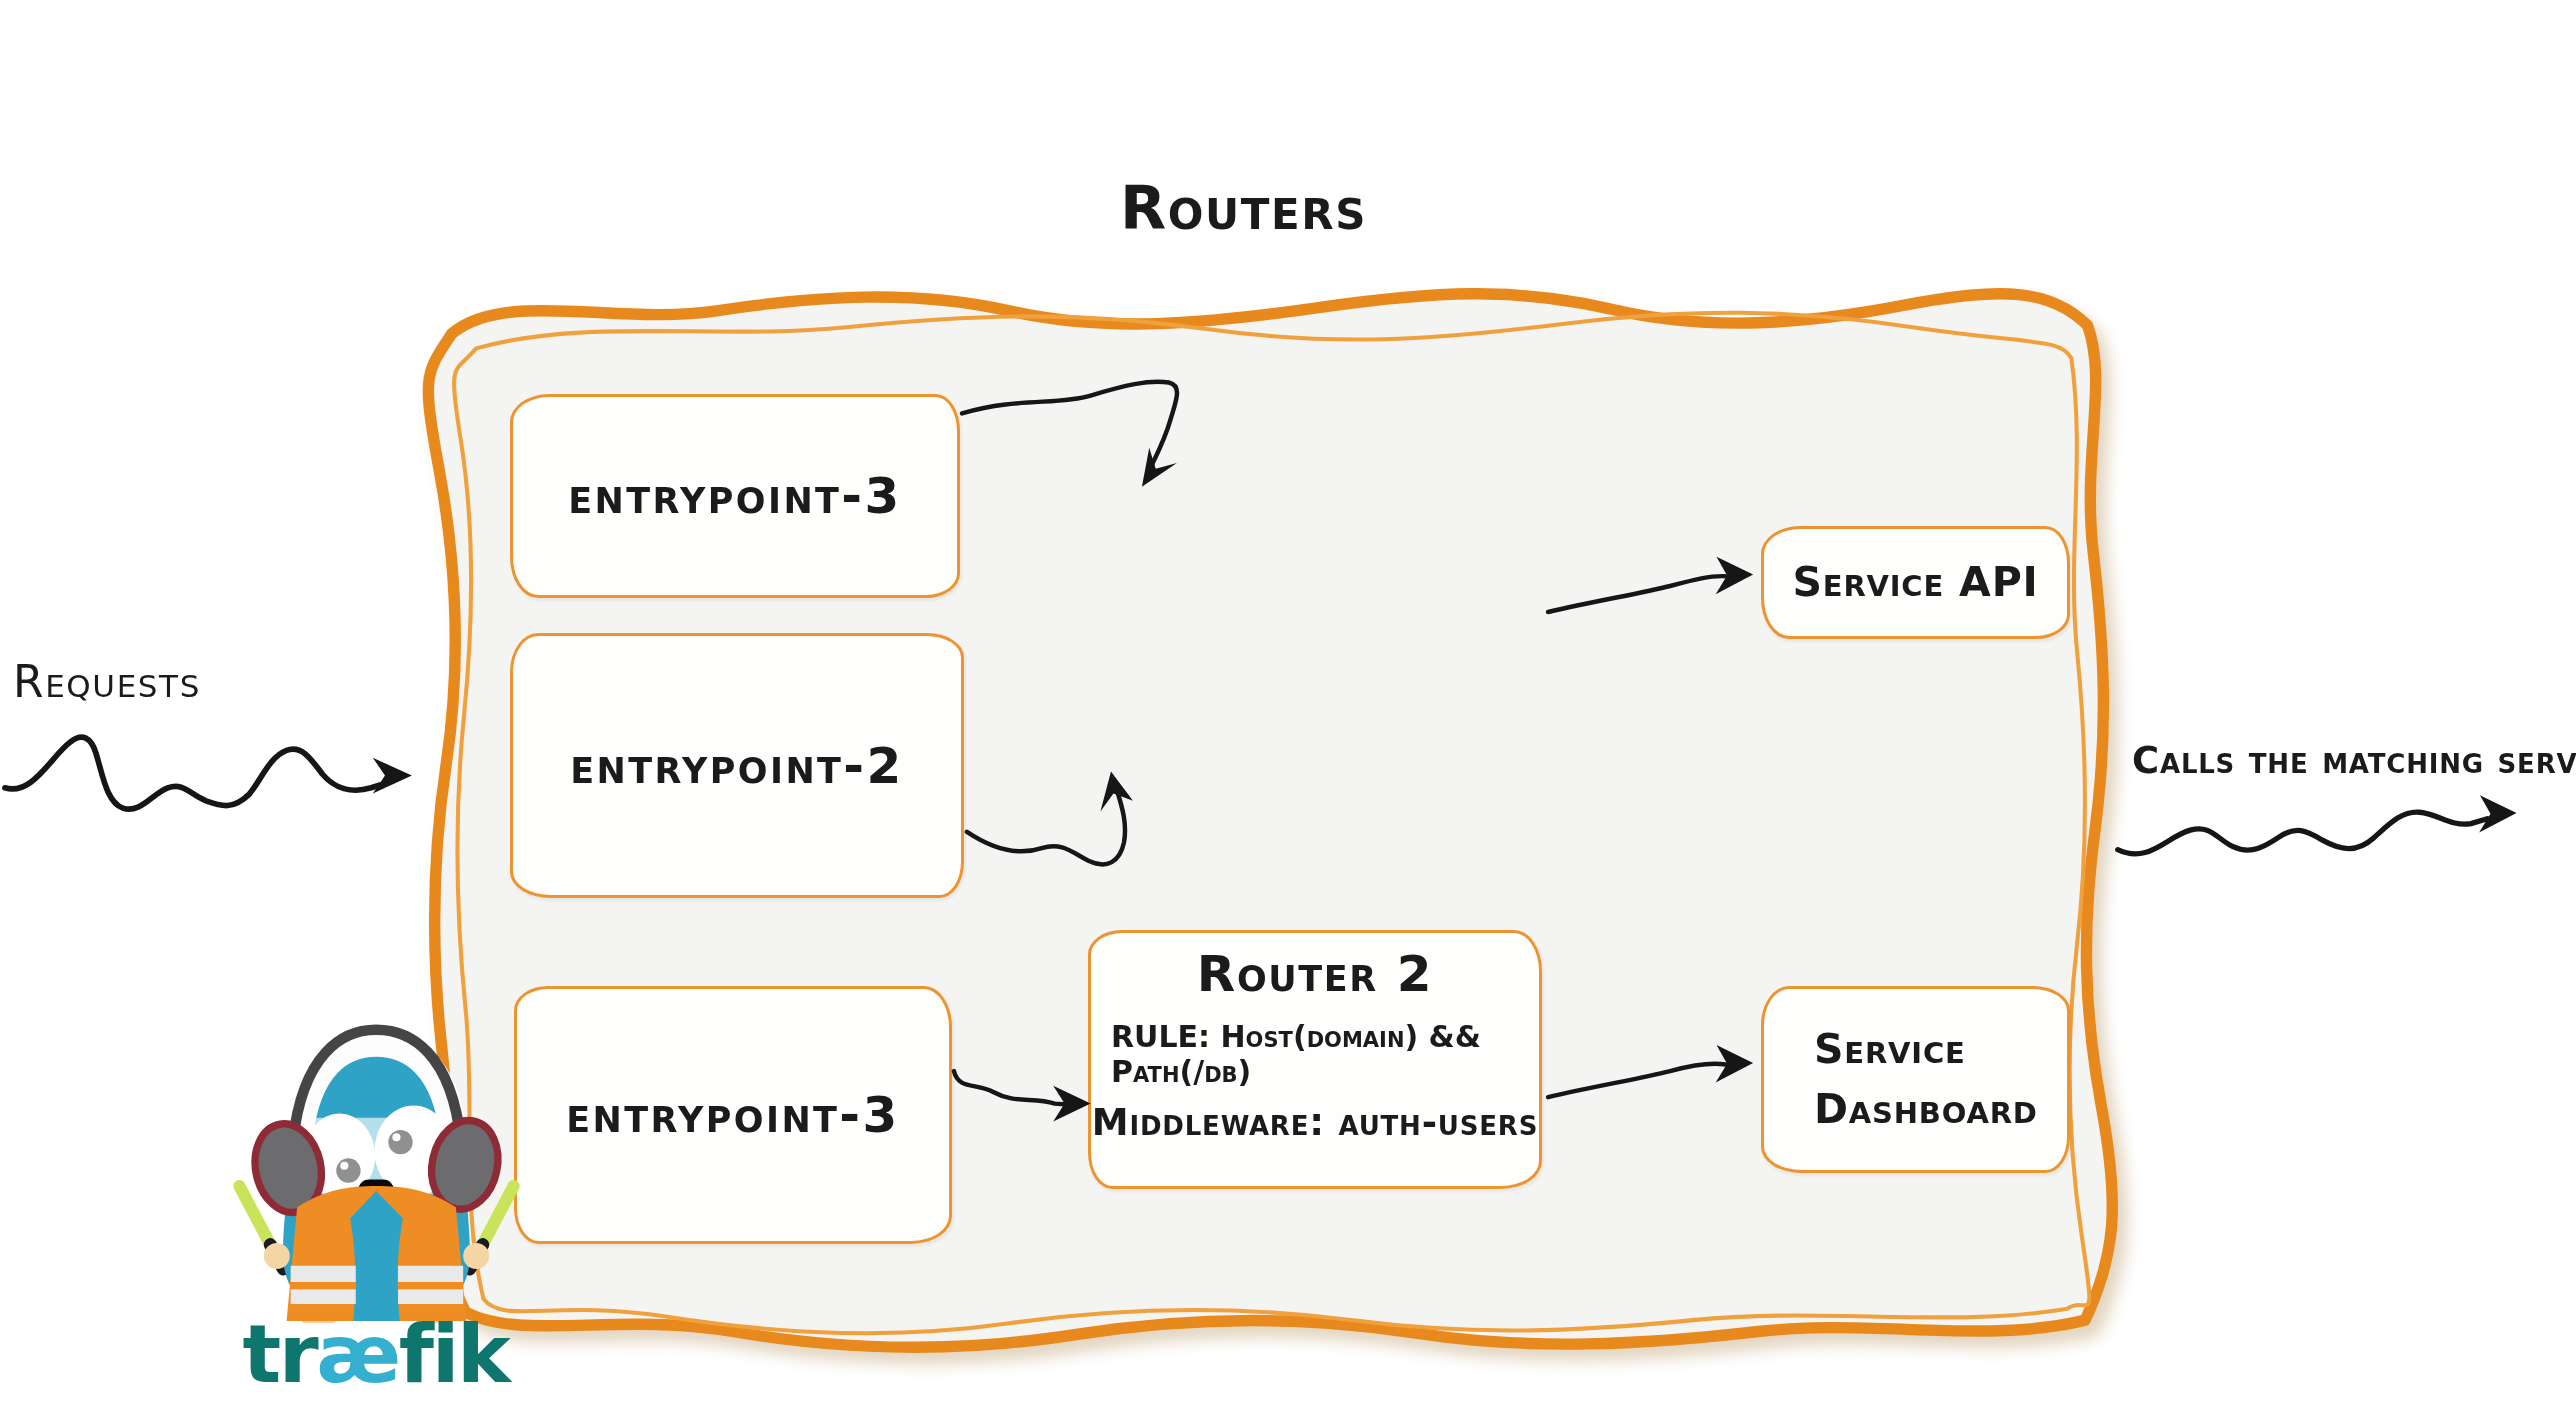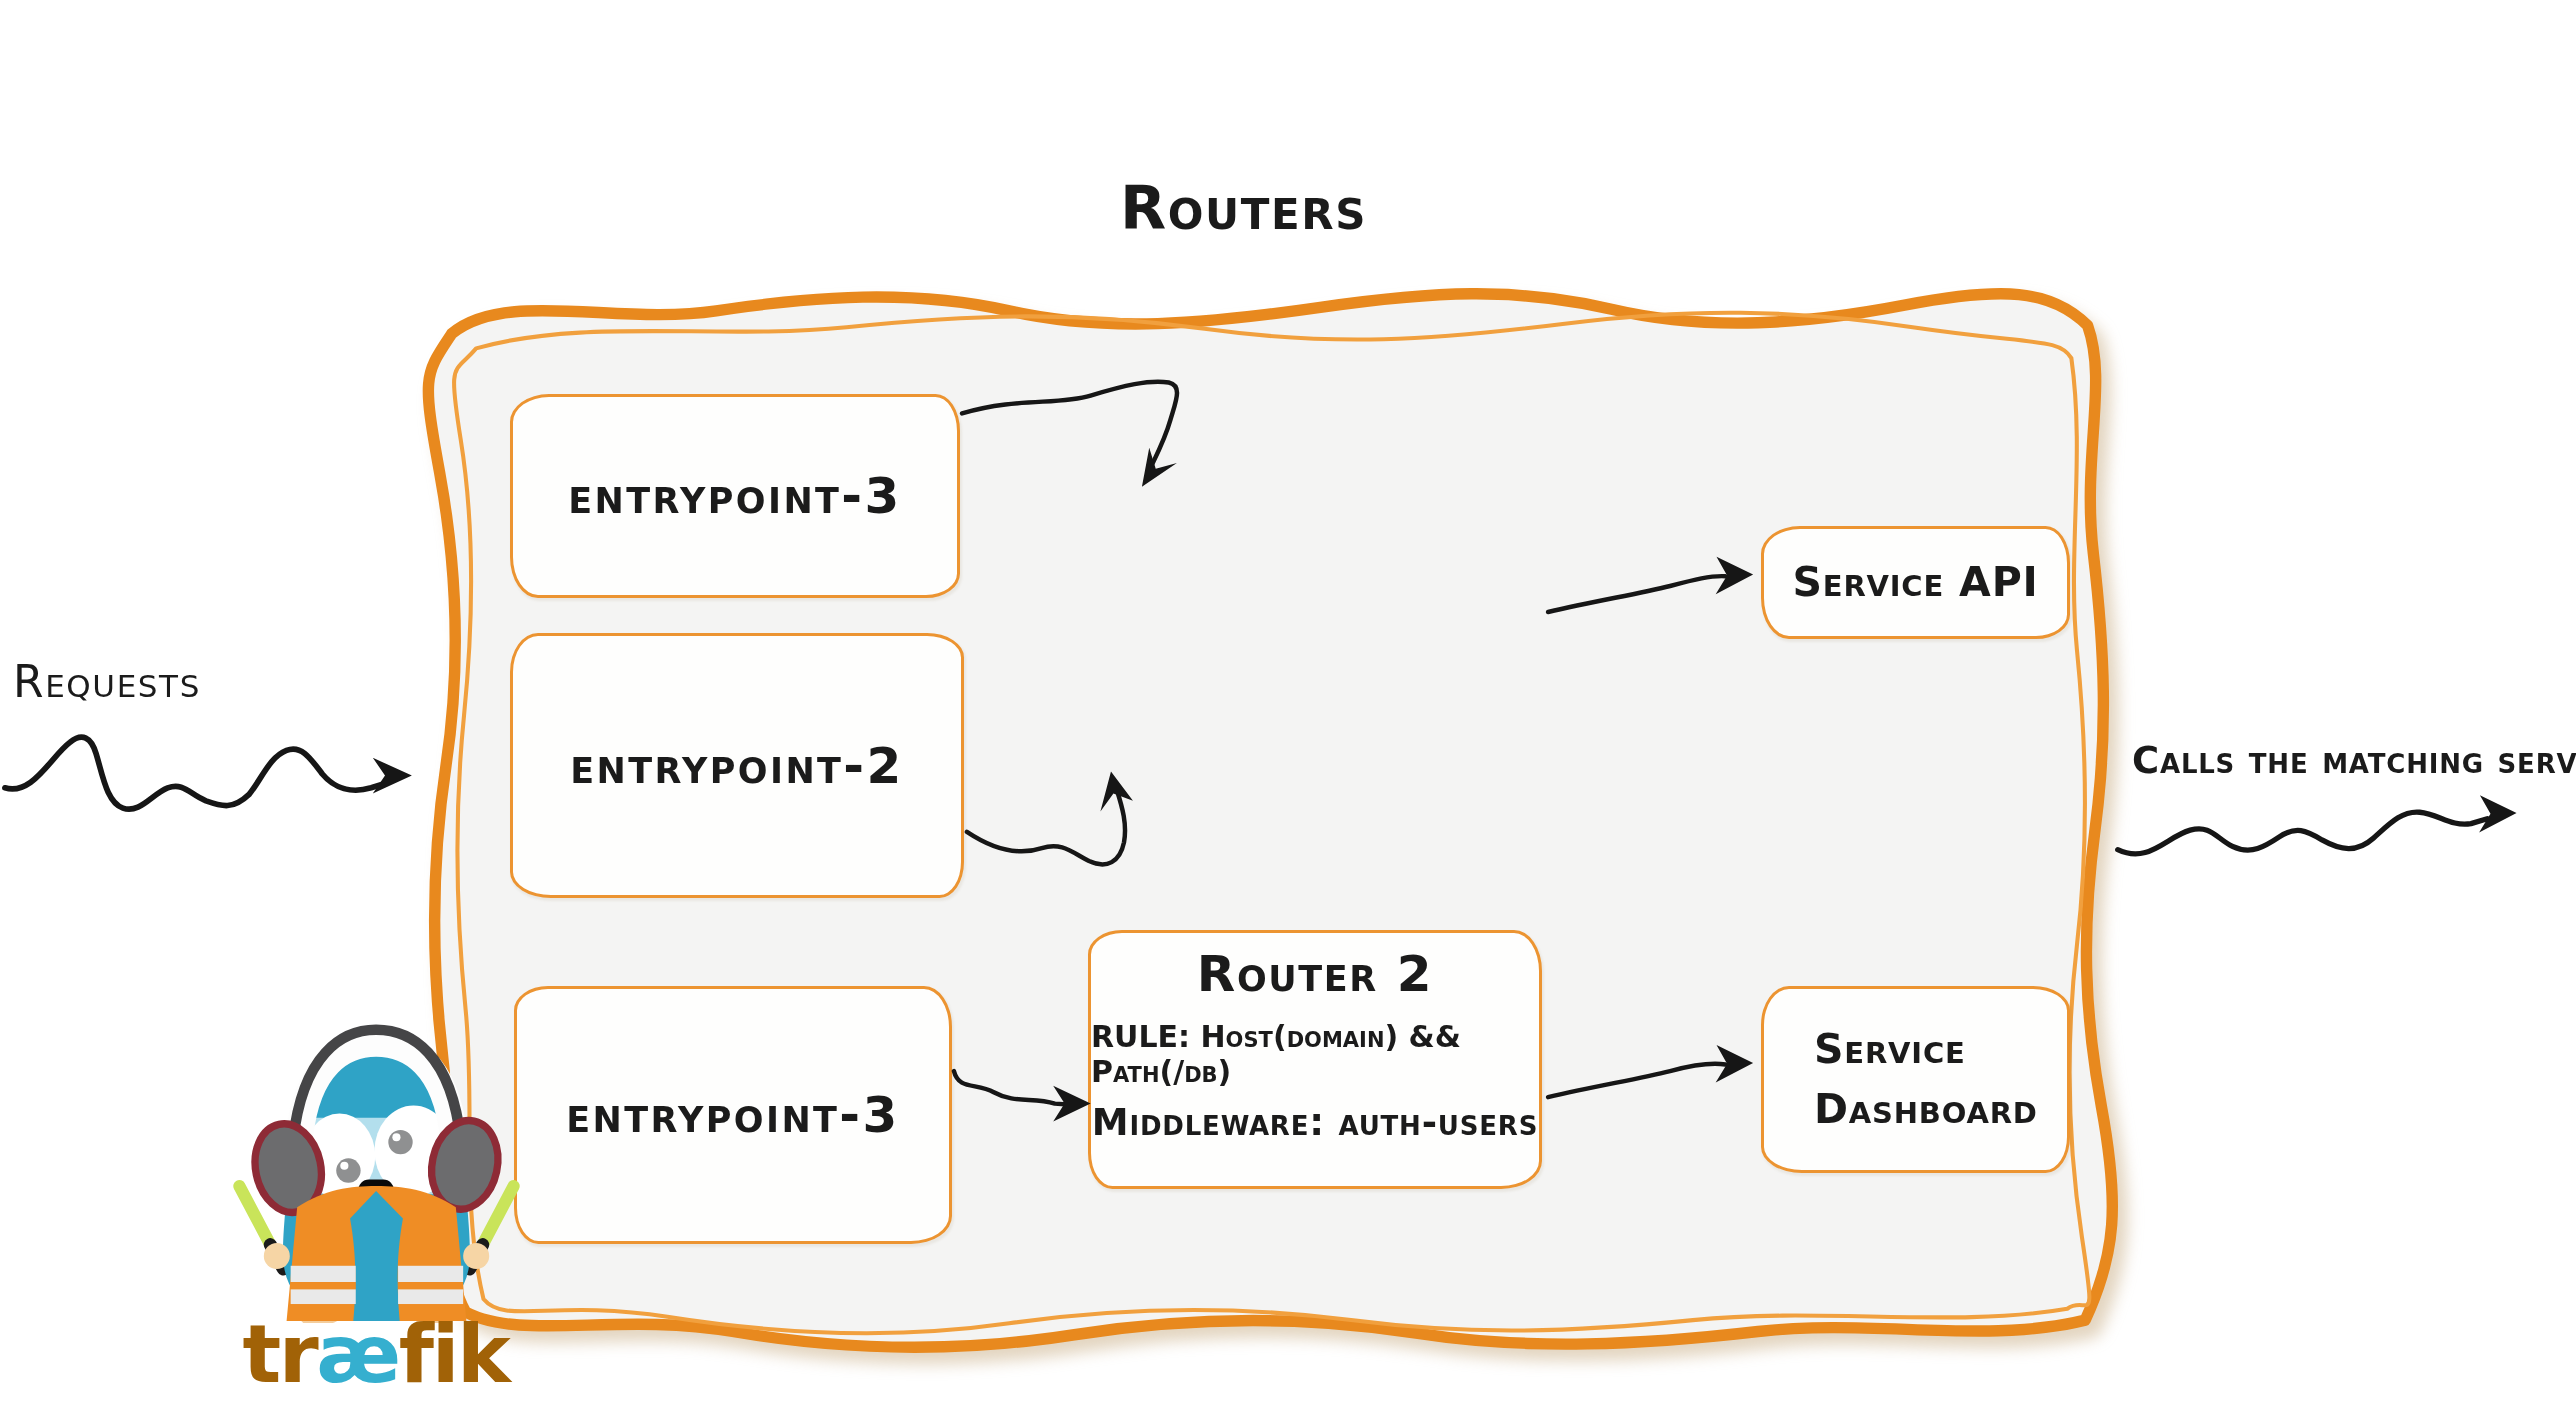--- a/index.html
+++ b/index.html
@@ -32,36 +32,36 @@
   .ep2{left:510px;top:633px;width:448px;height:259px;}
   .ep3{left:514px;top:986px;width:432px;height:252px;}
 
   .router{display:flex;flex-direction:column;align-items:center;}
   .router1{left:1076px;top:493px;width:469px;height:271px;}
   .router2{left:1088px;top:930px;width:448px;height:253px;}
   .router-title{font-size:50px;font-weight:bold;letter-spacing:1.6px;}
   .router1 .router-title{margin-top:24.4px;}
   .router1 .router-rule{margin-top:55px;font-size:39px;font-weight:bold;letter-spacing:0.8px;}
   .router2 .router-title{margin-top:12px;}
-  .router2 .router-rule{margin-top:16.3px;font-size:30px;font-weight:bold;}
+  .router2 .router-rule{margin-top:16.3px;font-size:30px;font-weight:bold;margin-left:20px;}
   .router2 .router-mw{margin-top:11.4px;font-size:37px;font-weight:bold;letter-spacing:0.8px;}
 
   .service{display:flex;align-items:center;}
   .service1{left:1761px;top:526px;width:303px;height:107px;justify-content:center;align-items:center;}
   .service2{left:1761px;top:986px;width:303px;height:181px;}
   .service-label{font-size:41px;font-weight:bold;letter-spacing:0.8px;line-height:1.45;}
   .service2 .service-label{padding-left:50px;width:203px;}
 
   .requests-label{left:13px;top:656px;font-size:44px;font-weight:normal;letter-spacing:1.6px;}
   .calls-label{left:2132px;top:739px;font-size:37px;font-weight:bold;letter-spacing:0.8px;white-space:nowrap;}
 
   
   .wordmark{left:233px;top:1307px;width:285px;text-align:center;font-size:81px;font-weight:bold;
             letter-spacing:-2.4px;z-index:4;}
-  .wm-dark{color:#a16207;}
+  .wm-dark{color:#0f766e;}
   .wm-accent{color:#35AFCF;}
 
   .shadowed{filter:drop-shadow(12px 14px 9px rgba(175,135,75,0.35));}
 </style>
 </head>
 <body>
 
 <div class="page">
 
   <svg id="container-svg" width="2576" height="1408" viewBox="0 0 3165 1730" aria-hidden="true">

